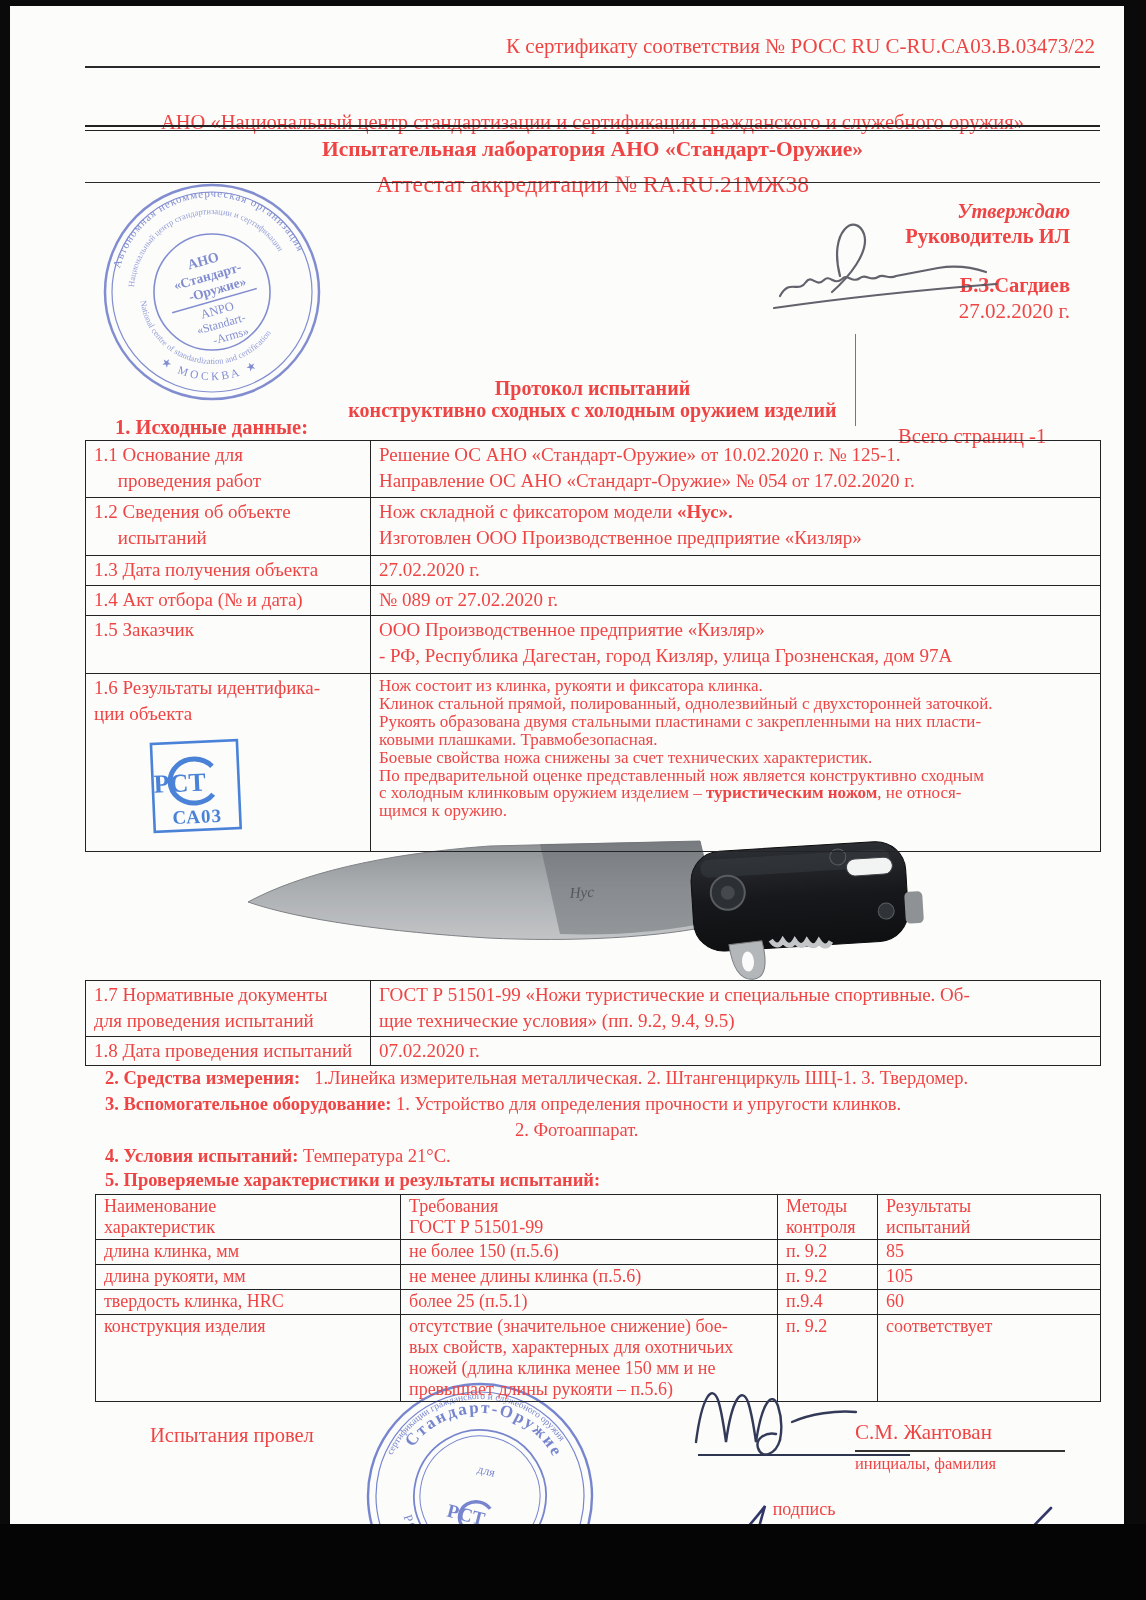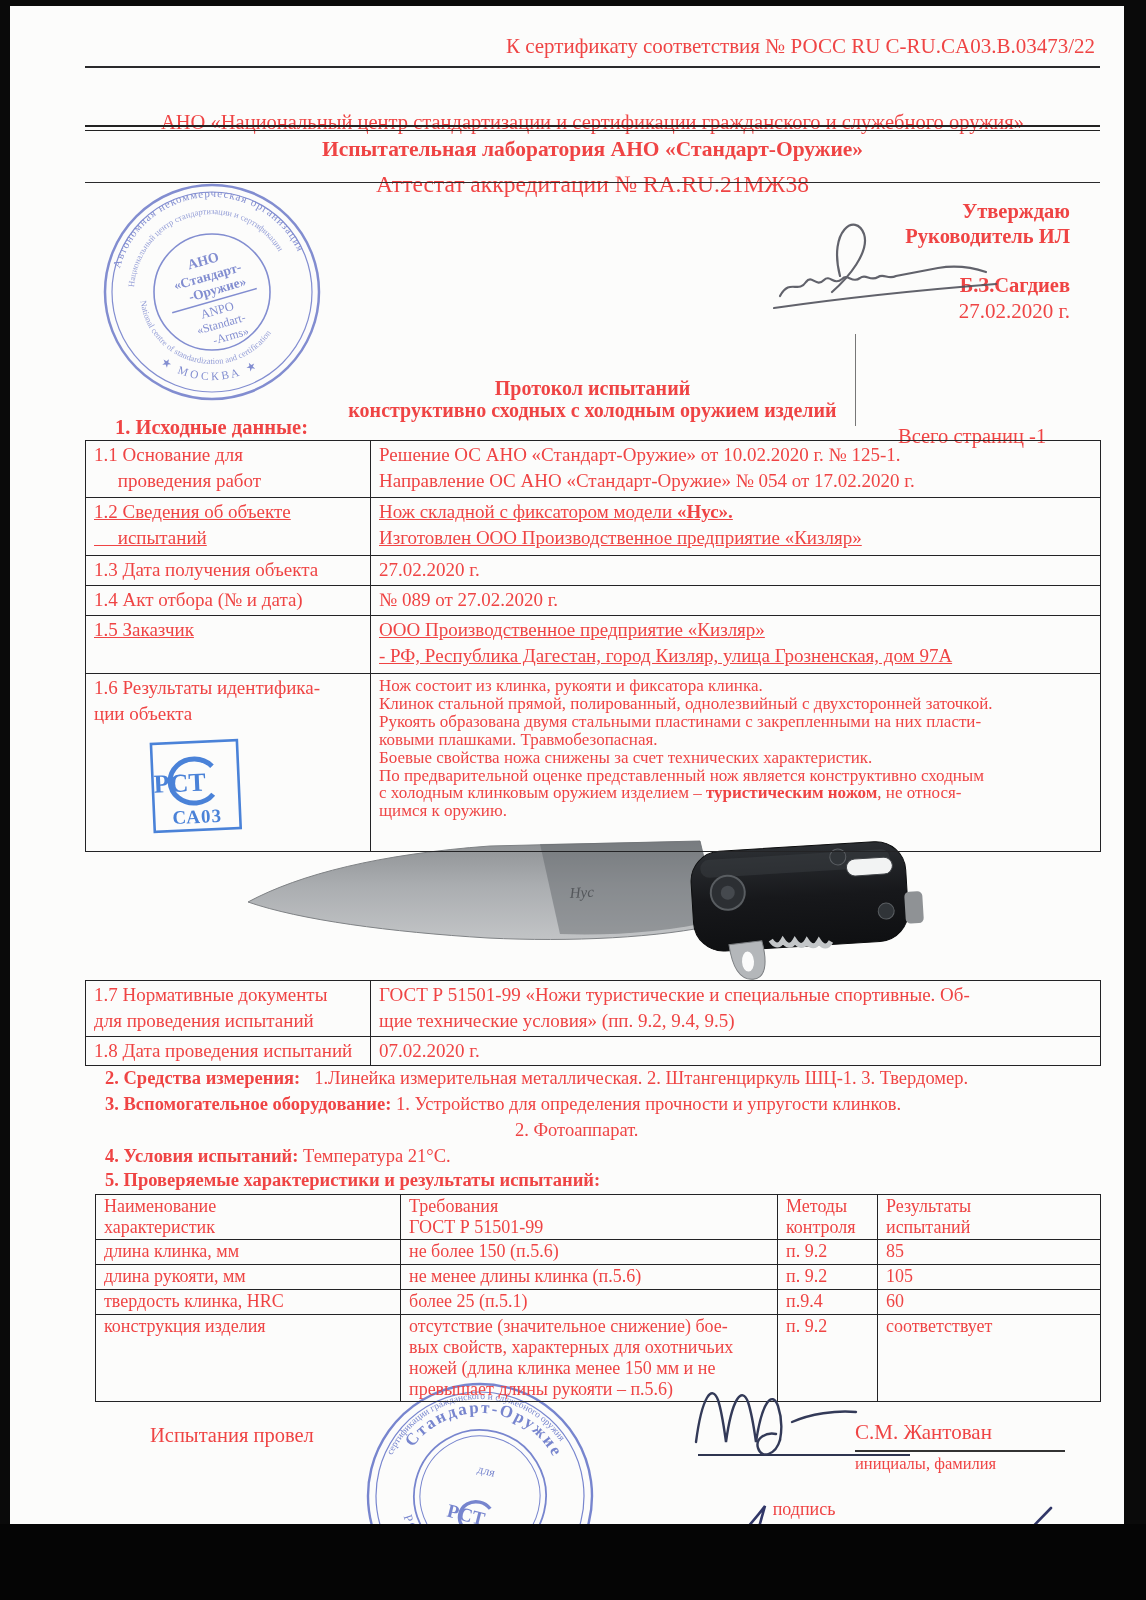--- a/index.html
+++ b/index.html
@@ -17,39 +17,39 @@
   .rule1{border-top:1.5px solid #2a2a2c;height:0;}
   .z1{z-index:1;}.z2{z-index:2;}.z3{z-index:3;}
   
   .cert{left:75px;top:28px;width:1010px;font-size:21px;}
   .org{left:75px;top:64px;width:1015px;font-size:20.5px;}
   .lab{left:75px;top:90px;width:1015px;font-size:21.5px;}
   .accred{left:75px;top:124px;width:1015px;font-size:23.5px;}
   .addr{left:75px;top:152px;width:1015px;font-size:18.5px;}
   .email{text-decoration:underline;}
   
-  .ap1{left:700px;top:194px;width:360px;font-size:20.5px;}
+  .ap1{left:700px;top:194px;width:360px;font-size:20.5px;font-style:italic;}
   .ap2{left:700px;top:219px;width:360px;font-size:20.5px;}
   .apn{left:700px;top:268px;width:360px;font-size:20.5px;}
   .apd{left:700px;top:293px;width:360px;font-size:21px;}
   
   .t1{left:75px;top:330px;width:1015px;font-size:20px;}
   .t2{left:75px;top:352px;width:1015px;font-size:20px;}
   .t3{left:75px;top:375px;width:1015px;font-size:20px;}
   .pages{left:888px;top:377px;width:200px;font-size:20.5px;margin-top:42px;}
   .vline{left:845px;top:328px;height:92px;width:0;border-left:1.5px solid #777;}
   .s1h{left:105px;top:410px;font-size:20.5px;}
   
   table{border-collapse:collapse;table-layout:fixed;background:transparent;}
   td{border:1.5px solid #232325;vertical-align:top;padding:1px 8px 1px 8px;font-size:19px;line-height:26px;}
   .tbl1{left:75px;top:434px;width:1015px;}
   .tbl1 col.c1{width:285px;}.tbl1 col.c2{width:730px;}
   .tbl2{left:75px;top:974px;width:1015px;}
   .tbl2 col.c1{width:285px;}.tbl2 col.c2{width:730px;}
-  tr.h57{height:57px;}tr.h58{height:58px;text-decoration:underline;}tr.h30{height:30px;}tr.h146{height:146px;}
+  tr.h57{height:57px;}tr.h58{height:58px;}tr.h30{height:30px;}tr.h146{height:146px;}
   tr.h56{height:56px;}tr.h29{height:29px;}
   .small16{font-size:17px;line-height:17.9px;padding-top:3px;}
   .rstwrap{margin:10px 0 0 52px;}
   
   .sline{font-size:18.5px;}
   .s2{left:95px;top:1062px;width:990px;}
   .s3{left:95px;top:1088px;width:990px;}
   .s3b{left:505px;top:1114px;}
   .s4{left:95px;top:1140px;}
   .s5{left:95px;top:1164px;font-size:18.5px;}

